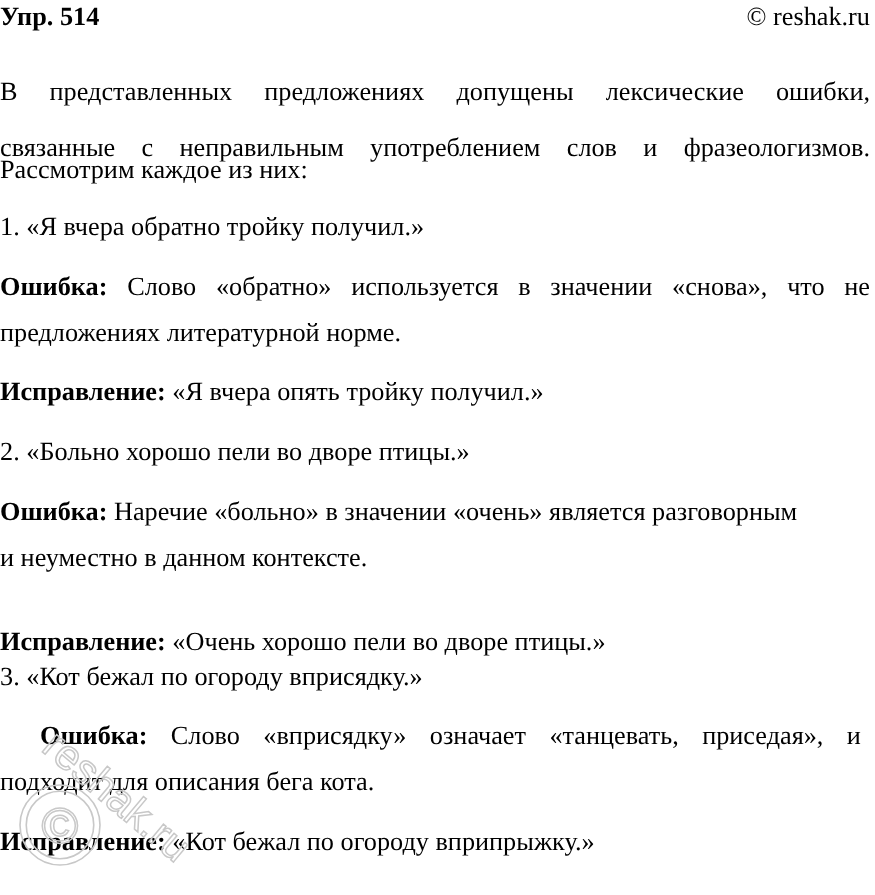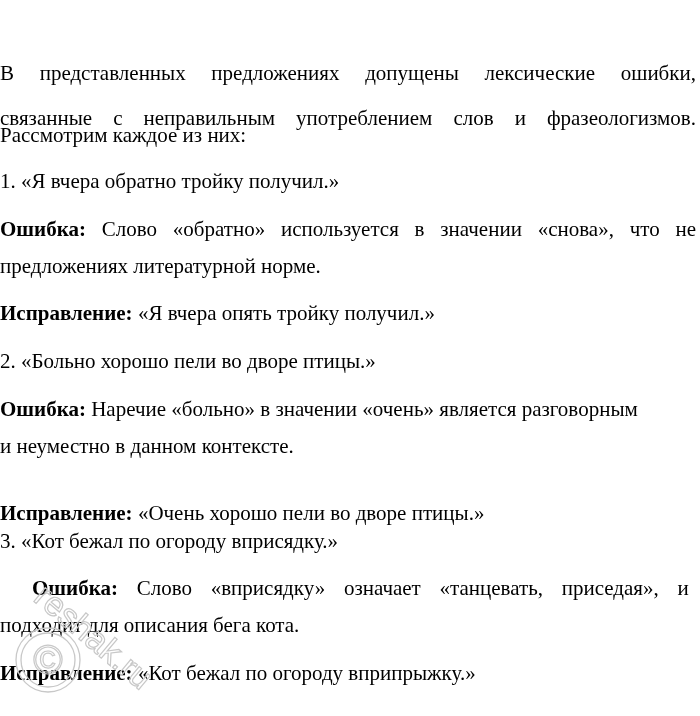--- a/index.html
+++ b/index.html
@@ -58,20 +58,22 @@
       top: 552px;
       width: 140px;
       height: 150px;
       pointer-events: none;
     }
   </style>
 </head>
 <body>
 
 <div class="header">
+  <div class="title">Упр. 514</div>
+  <div class="copyright">© reshak.ru</div>
 </div>
 
 <div class="line justify" style="top:60px;">В представленных предложениях допущены лексические ошибки,</div>
 <div class="line justify" style="top:85px;margin-top:20px;">связанные с неправильным употреблением слов и фразеологизмов.</div>
 <div class="line" style="top:122px;">Рассмотрим каждое из них:</div>
 
 <div class="line" style="top:168px;">1. «Я вчера обратно тройку получил.»</div>
 <div class="line justify" style="top:216px;"><span class="bold">Ошибка:</span><span> Слово «обратно» используется в значении «снова», что не</span></div>
 <div class="line" style="top:253px;">предложениях литературной норме.</div>
 <div class="line" style="top:300px;"><span class="bold">Исправление:</span><span> «Я вчера опять тройку получил.»</span></div>

